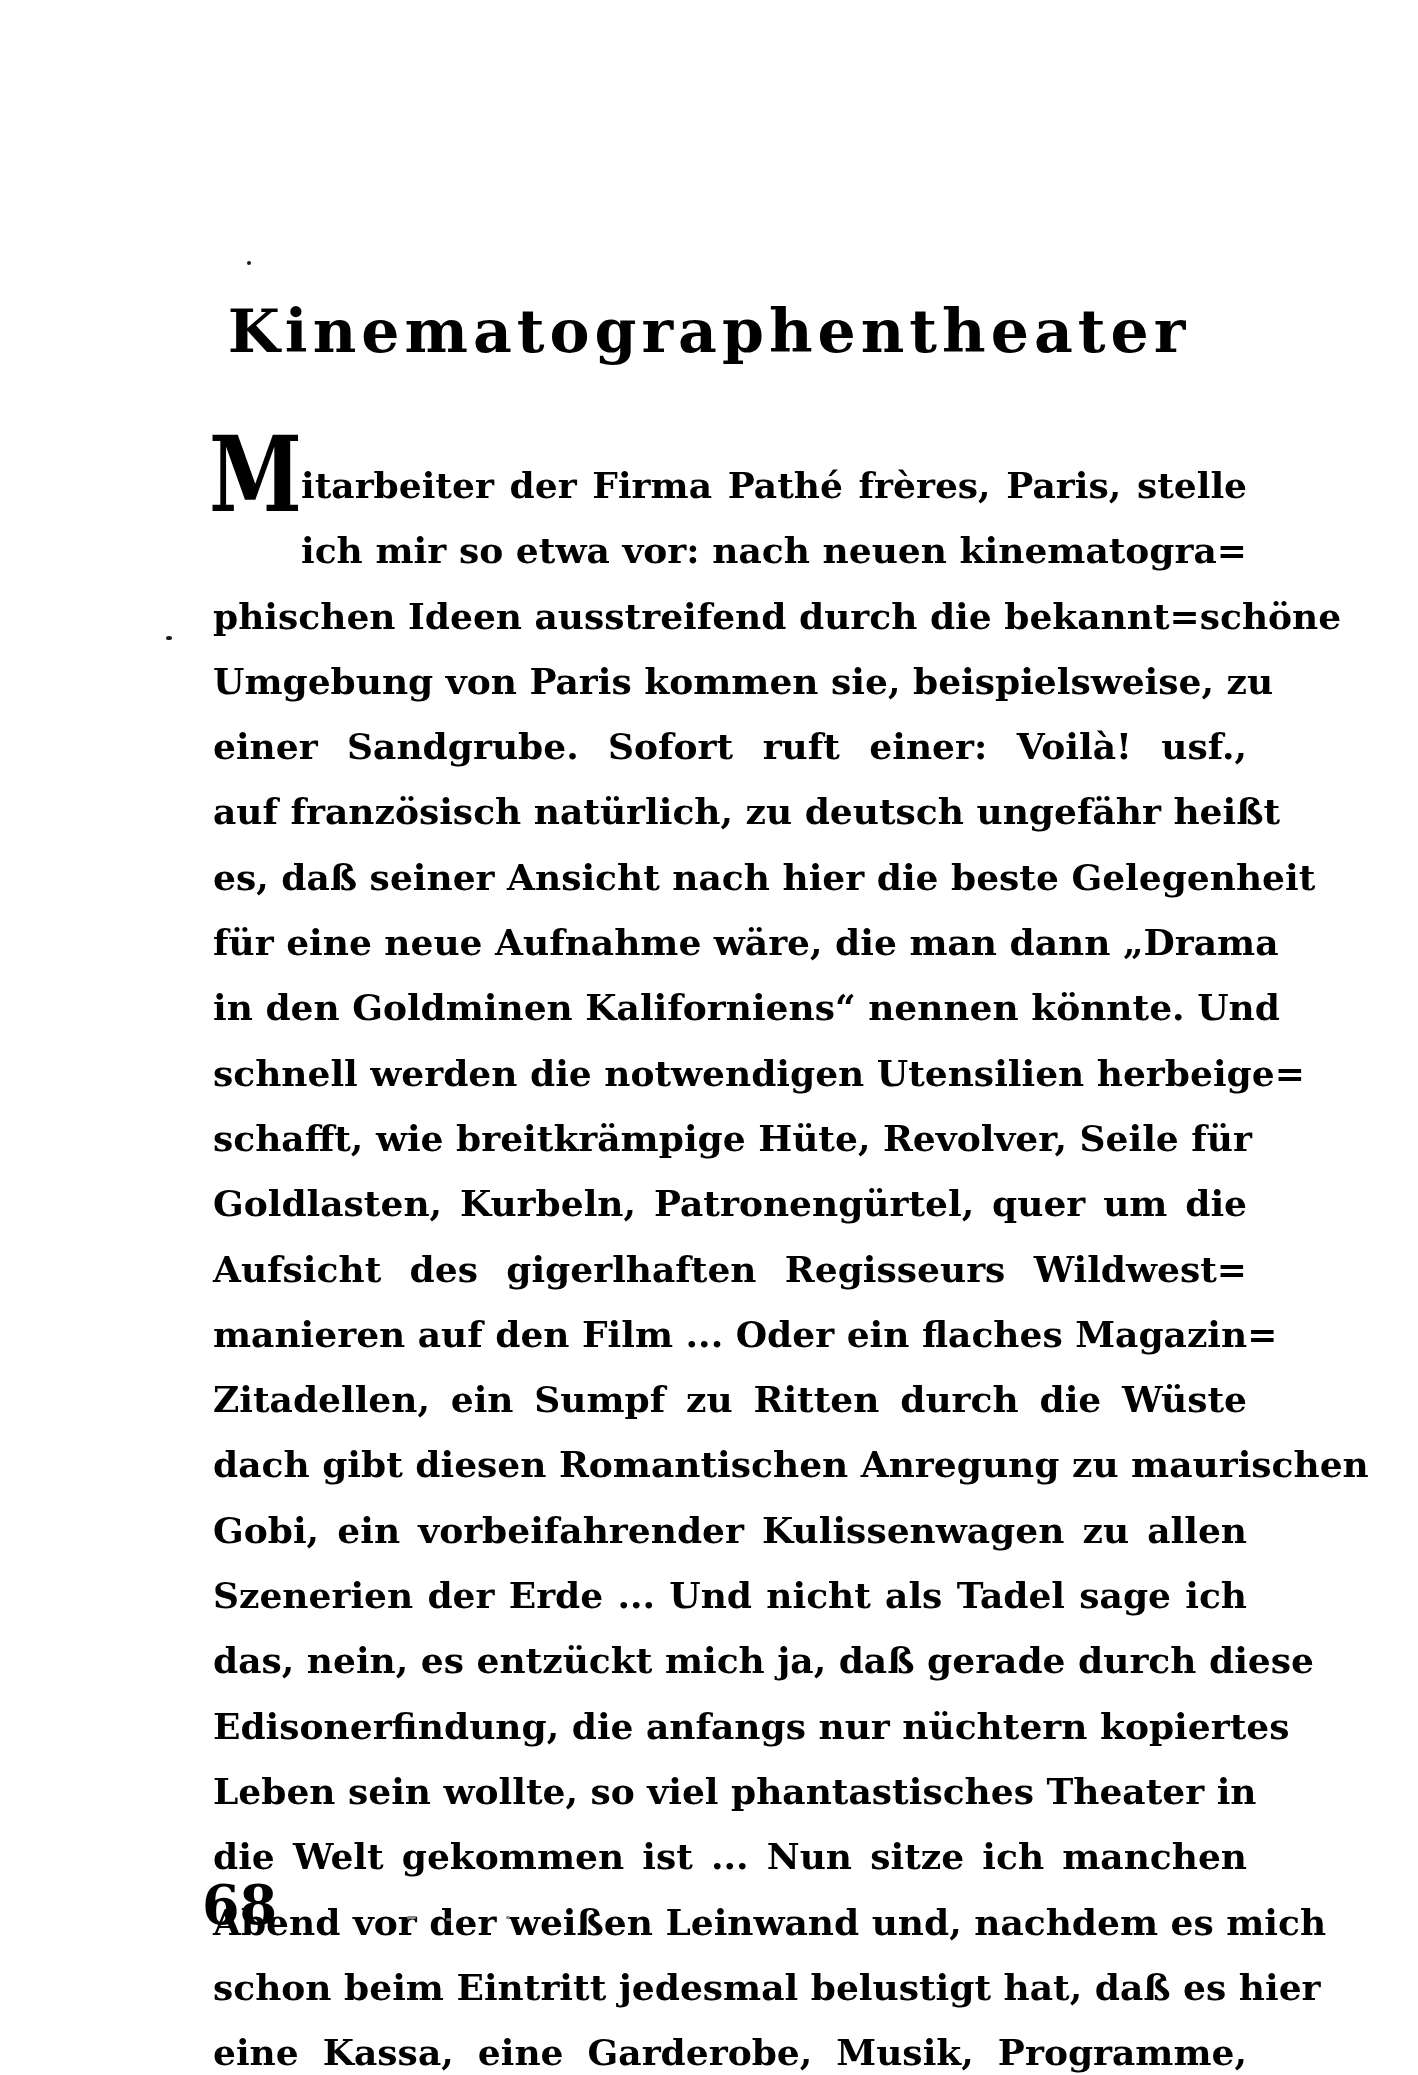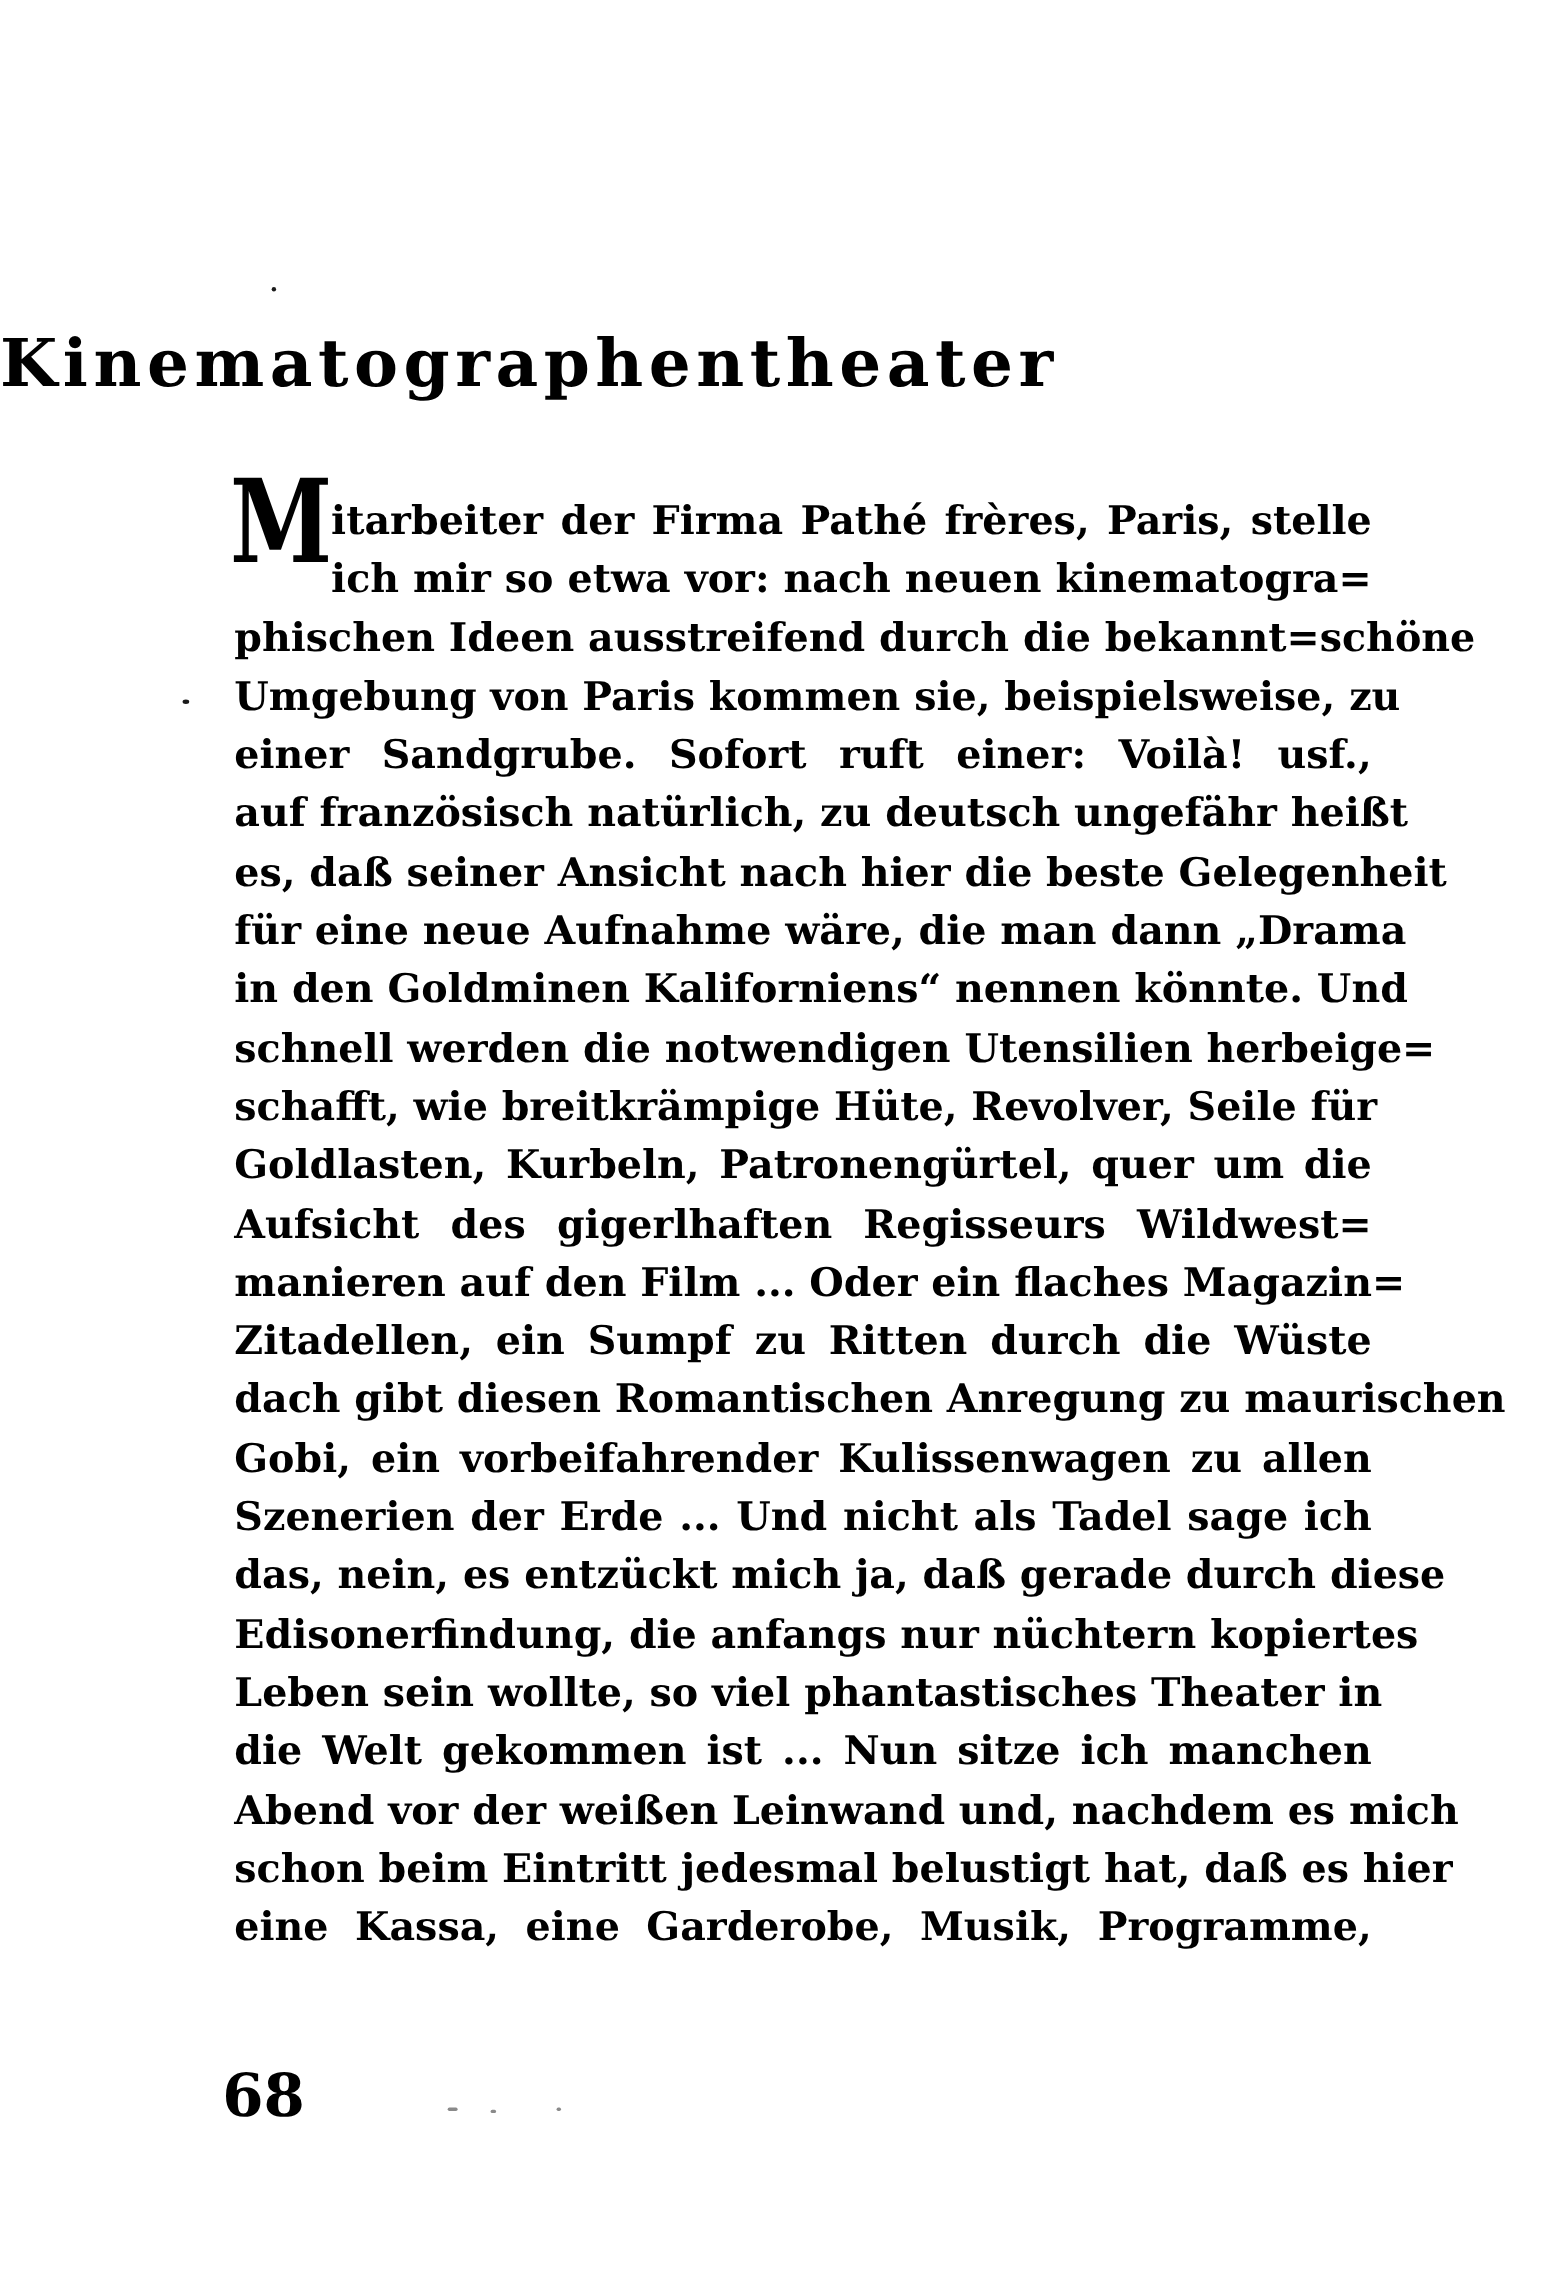--- a/index.html
+++ b/index.html
@@ -10,41 +10,42 @@
     background:#ffffff;
     overflow:hidden;
     font-family:"DejaVu Serif", serif;
     color:#000;
   }
   .title{
     position:absolute;
     top:296px;
     left:0;
     width:1418px;
-    text-align:left;
+    text-align:center;
     font-size:60px;
     font-weight:bold;
     letter-spacing:5px;
     white-space:nowrap;
   }
   .textblock{
     position:absolute;
     top:447px;
     left:213px;
     width:1034px;
   }
   .l{
     font-size:36px;
     font-weight:bold;
     line-height:53.3px;
     height:53.3px;
     text-align:justify;
     text-align-last:justify;
     white-space:nowrap;
     overflow:visible;
+    margin-top:12px;
   }
   .l.ind{ margin-left:88px; }
   .dropcap{
     position:absolute;
     top:-25px;
     left:-4px;
     font-size:105px;
     line-height:1;
     font-weight:bold;
     transform:scaleX(0.80);

